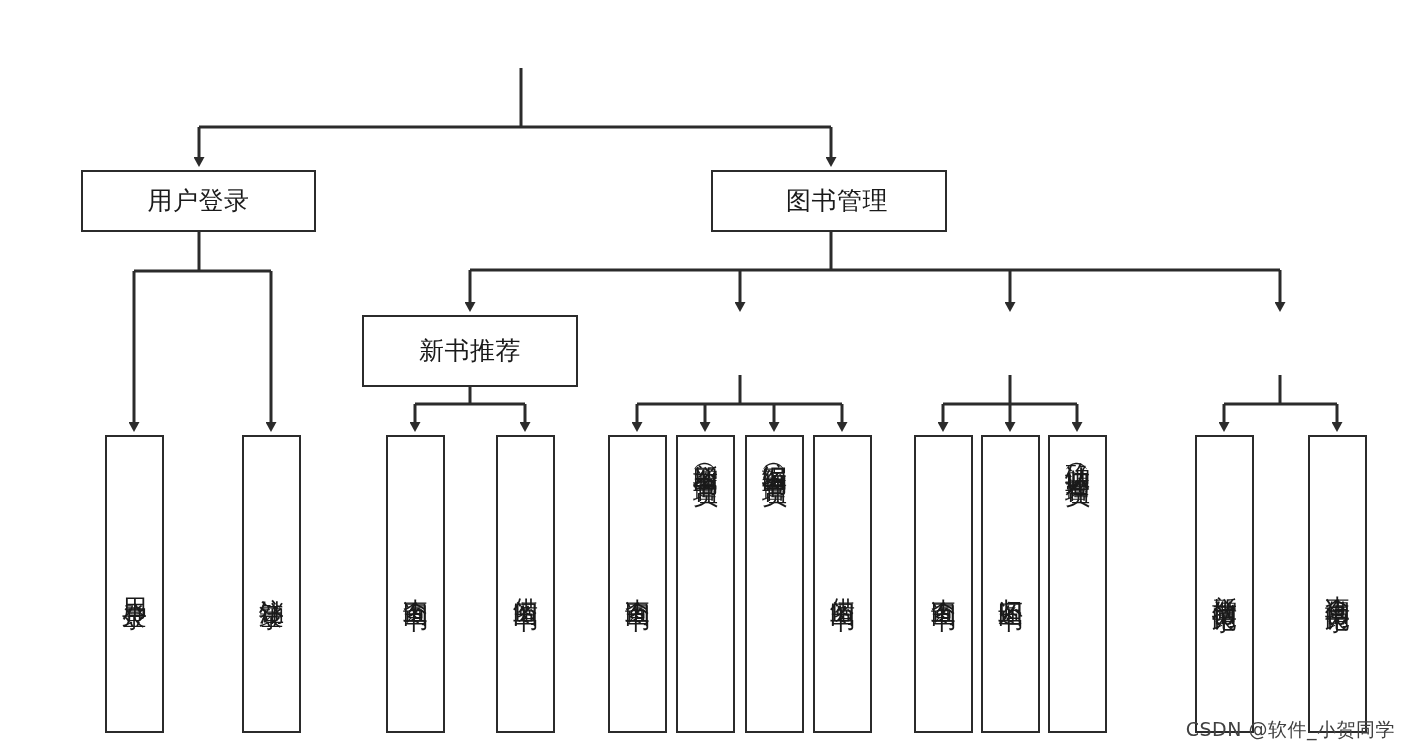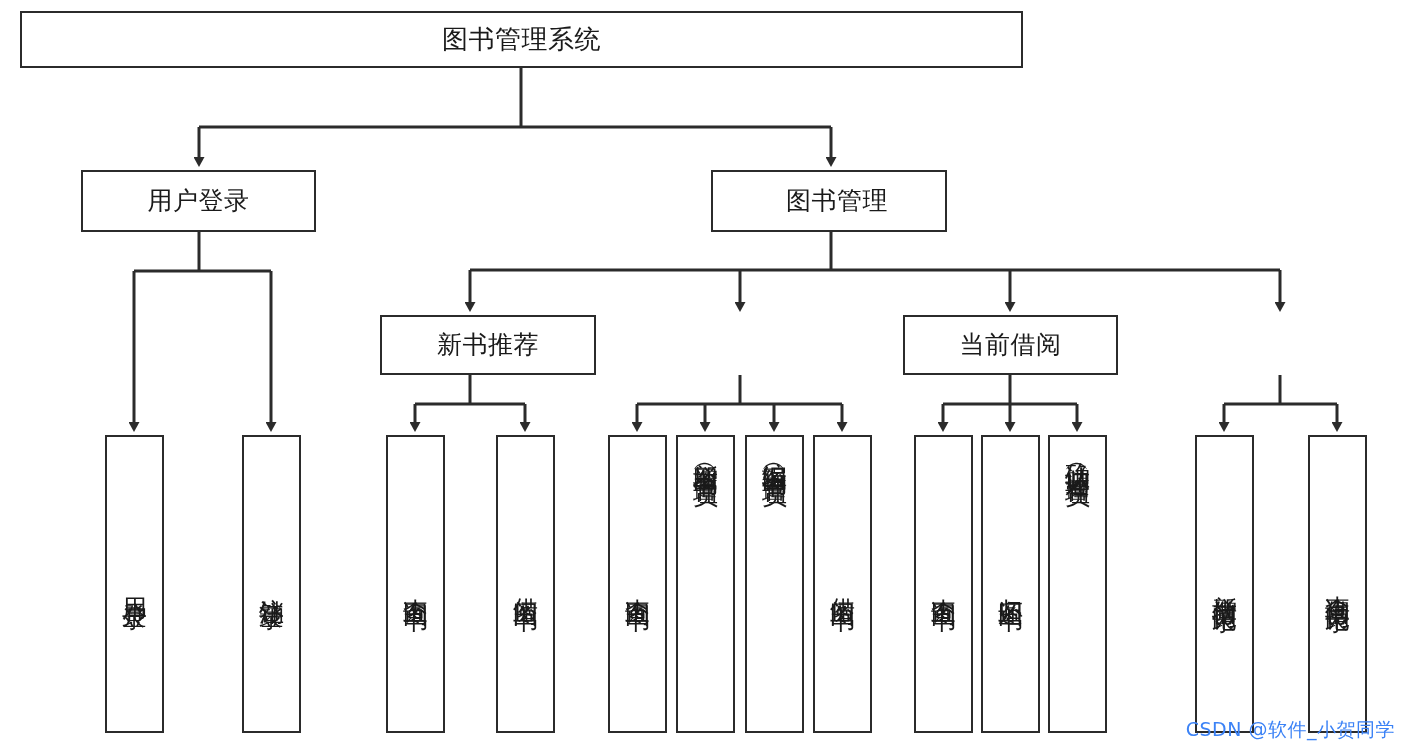--- a/index.html
+++ b/index.html
@@ -65,21 +65,21 @@
   }
   .node.v.mid {
     align-items: center;
     padding-top: 0;
   }
   .watermark {
     position: absolute;
     right: 10px;
     bottom: 4px;
     font-size: 19px;
-    color: #3b82f6;
+    color: #404040;
     white-space: nowrap;
     z-index: 3;
     letter-spacing: 0.5px;
   }
 </style>
 </head>
 <body>
 
 <div id="canvas">
 
@@ -126,36 +126,30 @@
       <path d="M1010,404 L1010,423" marker-end="url(#arrow)"></path>
       <path d="M1077,404 L1077,423" marker-end="url(#arrow)"></path>
 
       <path d="M1280,375 L1280,404"></path>
       <path d="M1224,404 L1337,404"></path>
       <path d="M1224,404 L1224,423" marker-end="url(#arrow)"></path>
       <path d="M1337,404 L1337,423" marker-end="url(#arrow)"></path>
     </g>
   </svg>
 
-  <div class="node h root" style="left:20px; top:11px; width:1003px; height:57px;">
-    <span class="lbl">图书管理系统</span>
-  </div>
 
   <div class="node h" style="left:81px; top:170px; width:235px; height:62px;">
     <span class="lbl">用户登录</span>
   </div>
   <div class="node h" style="left:711px; top:170px; width:236px; height:62px;padding-left:16px;">
     <span class="lbl">图书管理</span>
   </div>
 
-  <div class="node h" style="left:380px; top:315px; width:216px; height:60px;">
+  <div class="node h" style="left:362px; top:315px; width:216px; height:72px;">
     <span class="lbl">新书推荐</span>
-  </div>
-  <div class="node h" style="left:903px; top:315px; width:215px; height:60px;">
-    <span class="lbl">当前借阅</span>
   </div>
 
   <div class="node v mid" style="left:105px; top:435px; width:59px; height:298px;">
     <span class="lbl">用户登录</span>
   </div>
   <div class="node v mid" style="left:242px; top:435px; width:59px; height:298px;">
     <span class="lbl">注销登录</span>
   </div>
 
   <div class="node v mid" style="left:386px; top:435px; width:59px; height:298px;">

